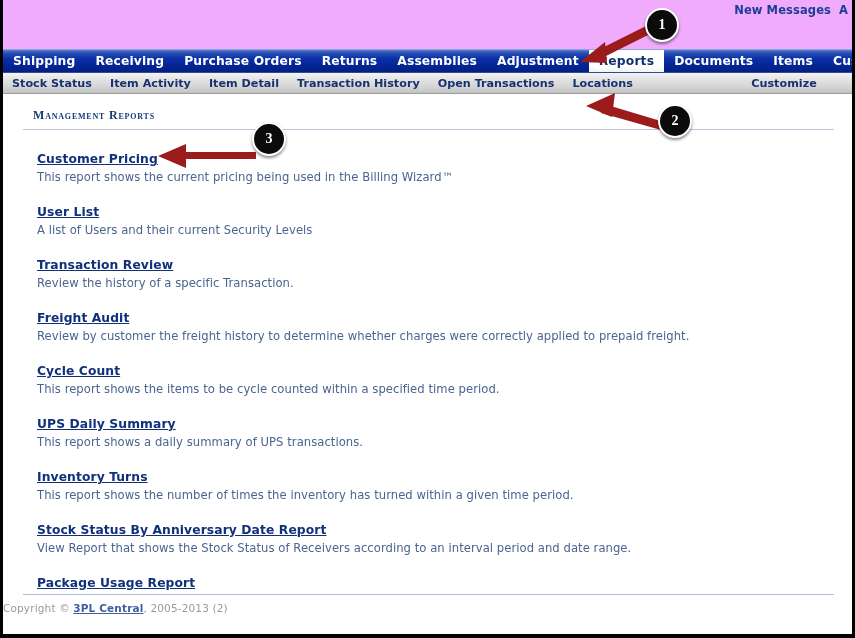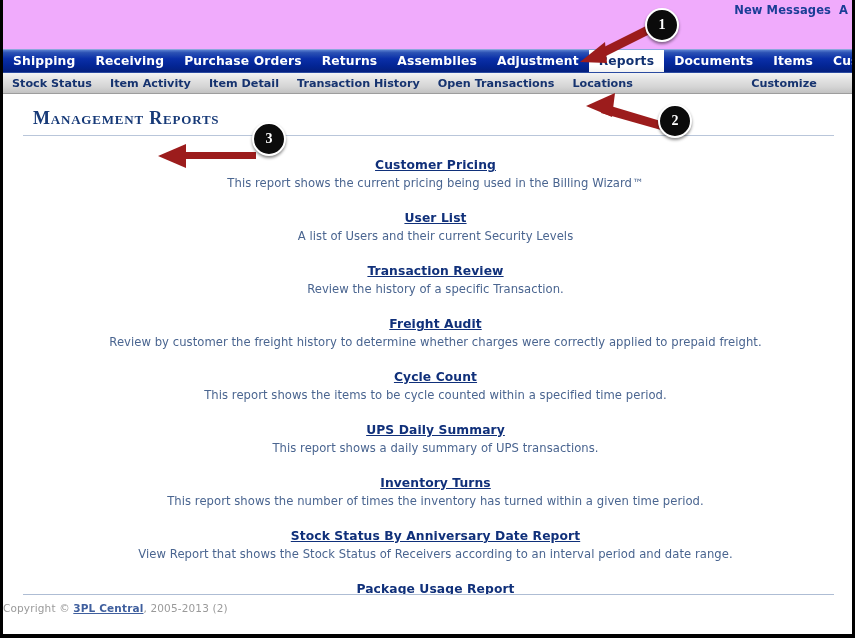--- a/index.html
+++ b/index.html
@@ -114,35 +114,35 @@
 
   
   #content {
     position: relative;
     padding: 14px 18px 0 20px;
     background: #ffffff;
     height: 498px;
     box-sizing: border-box;
   }
   #page-title {
-    font-size: 18px;
+    font-size: 12px;
     font-weight: bold;
     color: #173a78;
     font-variant: small-caps;
     letter-spacing: 0.8px;
     margin: 0 0 6px 10px;
     font-family: "Liberation Serif", "DejaVu Serif", serif;
   }
   #title-rule {
     height: 1px;
     background: #b9c6da;
     margin: 0 0 18px 0;
   }
 
-  .report-item { margin-bottom: 17px; text-align: center; }
+  .report-item { margin-bottom: 17px; }
   .report-link {
     display: inline-block;
     font-size: 12.3px;
     font-weight: bold;
     color: #10307a;
     text-decoration: underline;
     cursor: pointer;
     margin-left: 14px;
     letter-spacing: 0.1px;
   }

